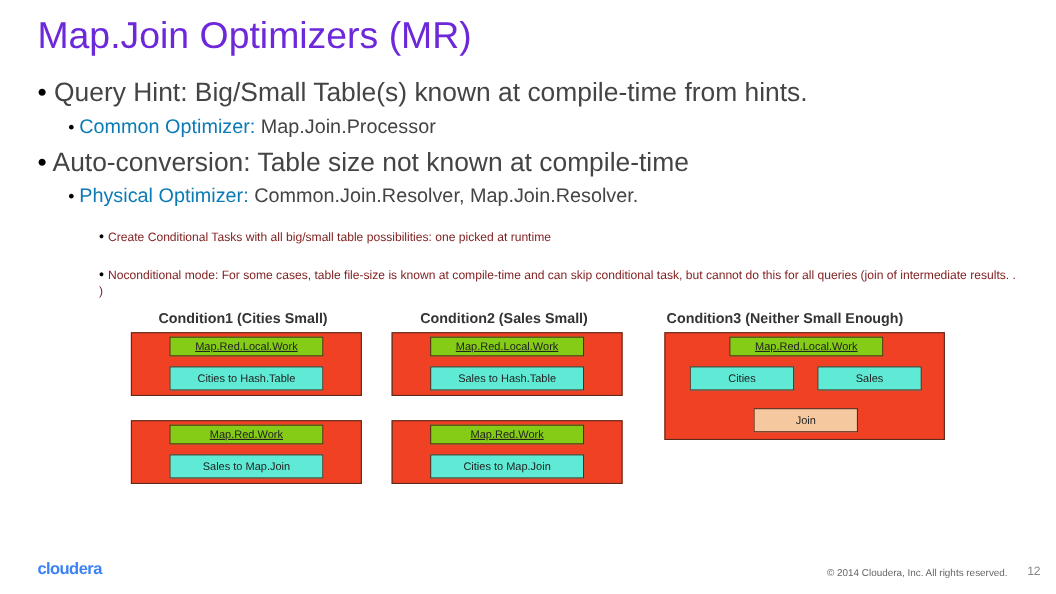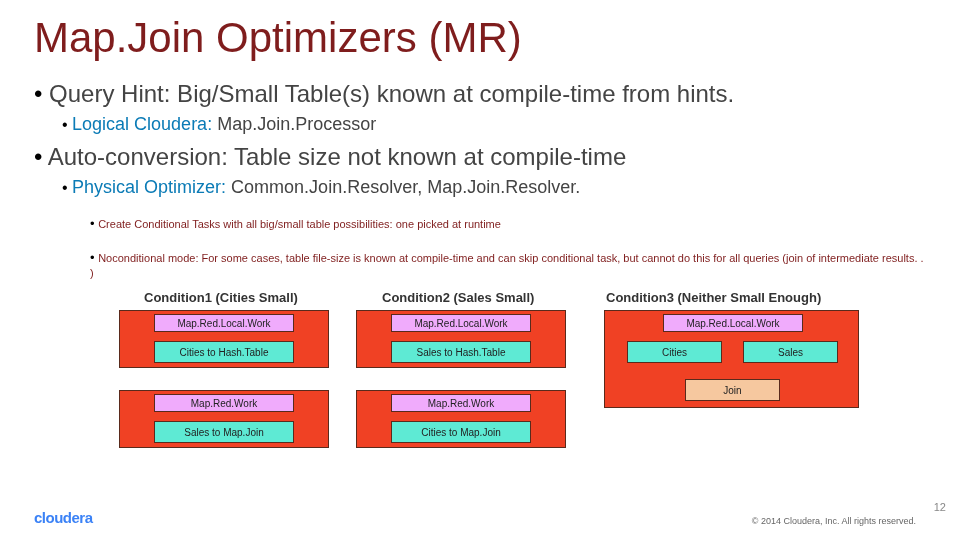--- a/index.html
+++ b/index.html
@@ -5,22 +5,22 @@
   * { margin: 0; padding: 0; box-sizing: border-box; }
   body {
     width: 960px;
     height: 540px;
     font-family: Arial, Helvetica, sans-serif;
     background: #fff;
     position: relative;
     overflow: hidden;
   }
   .title {
-    color: #7f1d1d;
-    font-size: 42px;
+    color: #6d28d9;
+    font-size: 34px;
     font-weight: 400;
     padding: 14px 0 0 34px;
   }
   .content {
     padding: 10px 34px 0 34px;
   }
   ul { list-style: none; }
   .b1 > li::before { content: "• "; color: #000; }
   .b1 > li { font-size: 24px; color: #444; margin-top: 8px; }
   .b2 { margin-left: 28px; }
@@ -51,21 +51,21 @@
     position: absolute;
     background: #5eead4;
     border: 1px solid #5a2a1c;
     font-size: 10px;
     color: #222;
     text-align: center;
     display: flex;
     align-items: center;
     justify-content: center;
   }
-  .cell-head { background: #f0abfc; font-weight: 400; }
+  .cell-head { background: #84cc16; font-weight: 400; text-decoration: underline; }
   .join-cell { background: #f6c89f; }
 
   .logo {
     position: absolute;
     left: 34px;
     bottom: 14px;
     font-size: 15px;
     font-weight: 700;
     color: #3b82f6;
     letter-spacing: -0.5px;
@@ -73,36 +73,36 @@
   .copyright {
     position: absolute;
     right: 44px;
     bottom: 14px;
     font-size: 9px;
     color: #666;
   }
   .pagenum {
     position: absolute;
     right: 14px;
-    bottom: 27px;
+    bottom: 14px;
     font-size: 11px;
     color: #888;
   }
 </style>
 </head>
 <body>
 
 <div class="title">Map.Join Optimizers (MR)</div>
 
 <div class="content">
   <ul class="b1">
     <li><span>Query Hint: Big/Small Table(s) known at compile-time from hints.</span>
       <ul class="b2">
         <li>
-          <span class="accent">Logical Cloudera:</span><span> Map.Join.Processor</span>
+          <span class="accent">Common Optimizer:</span><span> Map.Join.Processor</span>
         </li>
       </ul>
     </li>
     <li><span>Auto-conversion: Table size not known at compile-time</span>
       <ul class="b2">
         <li>
           <span class="accent">Physical Optimizer:</span><span> Common.Join.Resolver, Map.Join.Resolver.</span>
           <ul class="b3">
             <li>Create Conditional Tasks with all big/small table possibilities: one picked at runtime</li>
             <li>Noconditional mode: For some cases, table file-size is known at compile-time and can skip conditional task, but cannot do this for all queries (join of intermediate results. . )</li>

